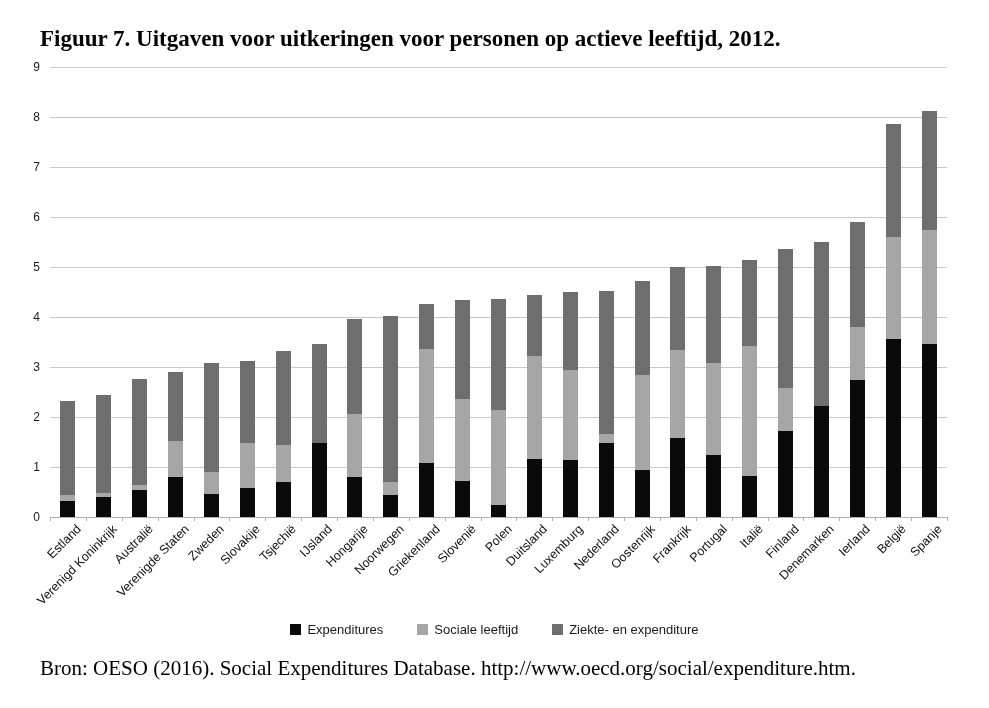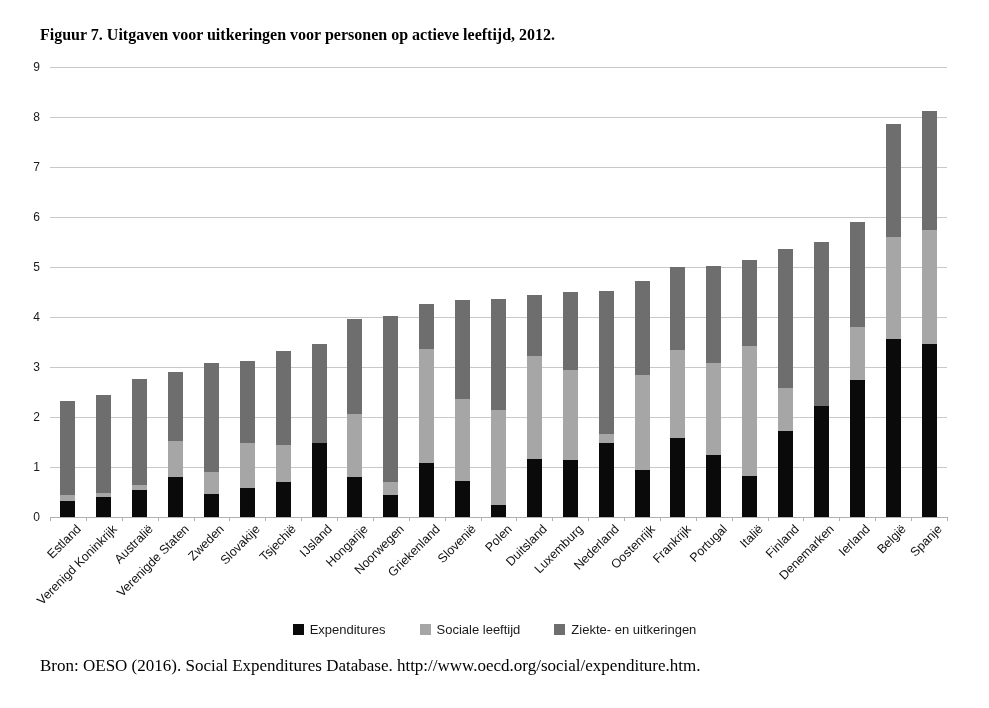--- a/index.html
+++ b/index.html
@@ -1,35 +1,35 @@
 <!DOCTYPE html>
 <html><head>
 <meta charset="utf-8">
 <style>
   html,body{margin:0;padding:0;background:#ffffff;}
   #page{position:relative;width:989px;height:708px;background:#fff;overflow:hidden;
         font-family:"Liberation Sans",sans-serif;}
   #figure-title{position:absolute;left:40px;top:26px;width:920px;
-        font-family:"Liberation Serif",serif;font-weight:bold;font-size:16px;color:#000;}
+        font-family:"Liberation Serif",serif;font-weight:bold;font-size:23px;color:#000;}
   #plot{position:absolute;left:0;top:0;width:989px;height:620px;}
   .gridline{position:absolute;left:50px;width:897px;height:1px;background:#c8c8c8;}
   .gridline.baseline{background:#b0b0b0;}
   .ytick{position:absolute;left:8px;width:32px;text-align:right;
         font-size:12px;color:#1a1a1a;line-height:16px;}
   .xtick-mark{position:absolute;width:1px;height:4px;background:#b0b0b0;top:517px;}
   .bar-seg{position:absolute;width:15px;}
   .xlabel{position:absolute;top:522px;width:170px;text-align:right;
         font-size:12.5px;color:#111;transform:rotate(-45deg);
         transform-origin:100% 0;white-space:nowrap;}
   #chart-legend{position:absolute;left:0;top:622px;width:989px;
         display:flex;justify-content:center;gap:34px;align-items:center;}
   .legend-item{display:flex;align-items:center;gap:6px;font-size:13px;color:#1a1a1a;}
   .swatch{width:11px;height:11px;display:inline-block;}
   #source-note{position:absolute;left:40px;top:656px;width:940px;
-        font-family:"Liberation Serif",serif;font-size:17px;color:#000;}
+        font-family:"Liberation Serif",serif;font-size:21px;color:#000;}
 </style>
 </head>
 <body>
 
 <div id="page">
   <div id="figure-title">Figuur 7. Uitgaven voor uitkeringen voor personen op actieve leeftijd, 2012.</div>
 
   <div id="plot">
       <div class="gridline baseline" style="top: 517px;"></div>
       <div class="ytick" style="top: 509px;">0</div>
@@ -181,18 +181,18 @@
     <div class="legend-item">
       <span class="swatch" style="background: rgb(10, 10, 10);"></span>
       <span>Expenditures</span>
     </div>
     <div class="legend-item">
       <span class="swatch" style="background: rgb(166, 166, 166);"></span>
       <span>Sociale leeftijd</span>
     </div>
     <div class="legend-item">
       <span class="swatch" style="background: rgb(110, 110, 110);"></span>
-      <span>Ziekte- en uitkeringen</span>
+      <span>Ziekte- en expenditure</span>
     </div>
   </div>
 
   <div id="source-note">Bron: OESO (2016). Social Expenditures Database. http://www.oecd.org/social/expenditure.htm.</div>
 </div>
 
 </body></html>

